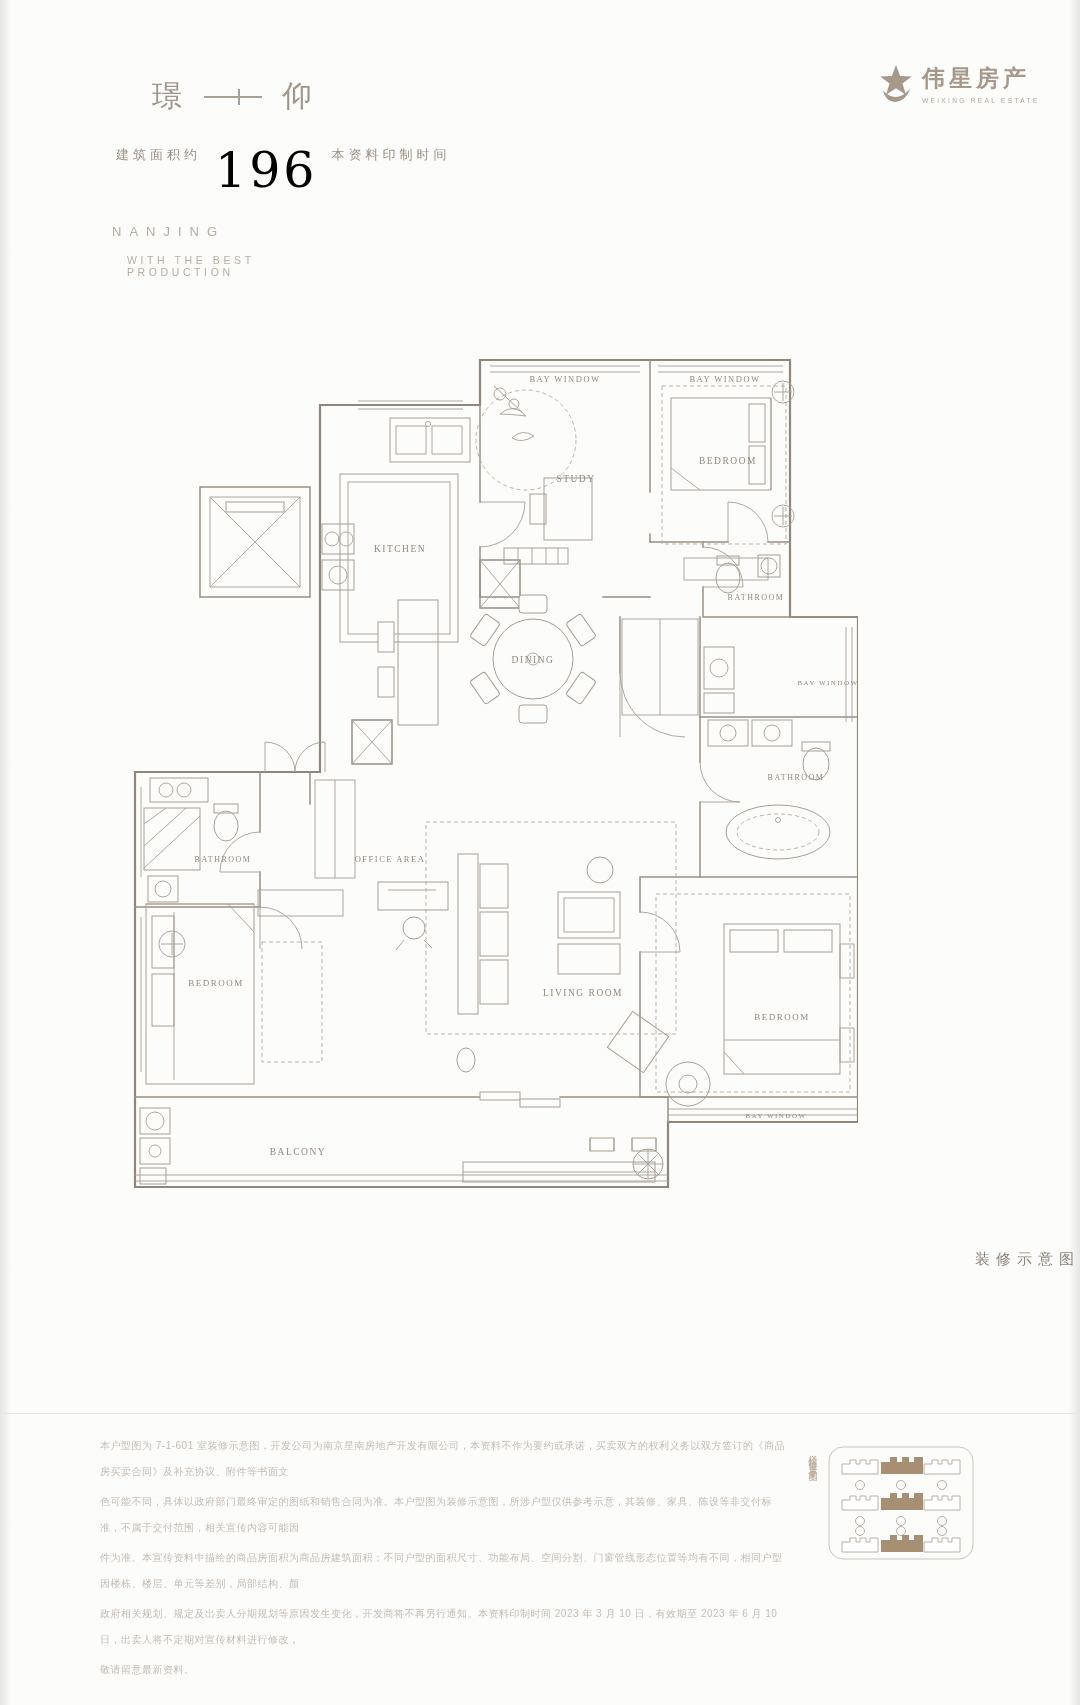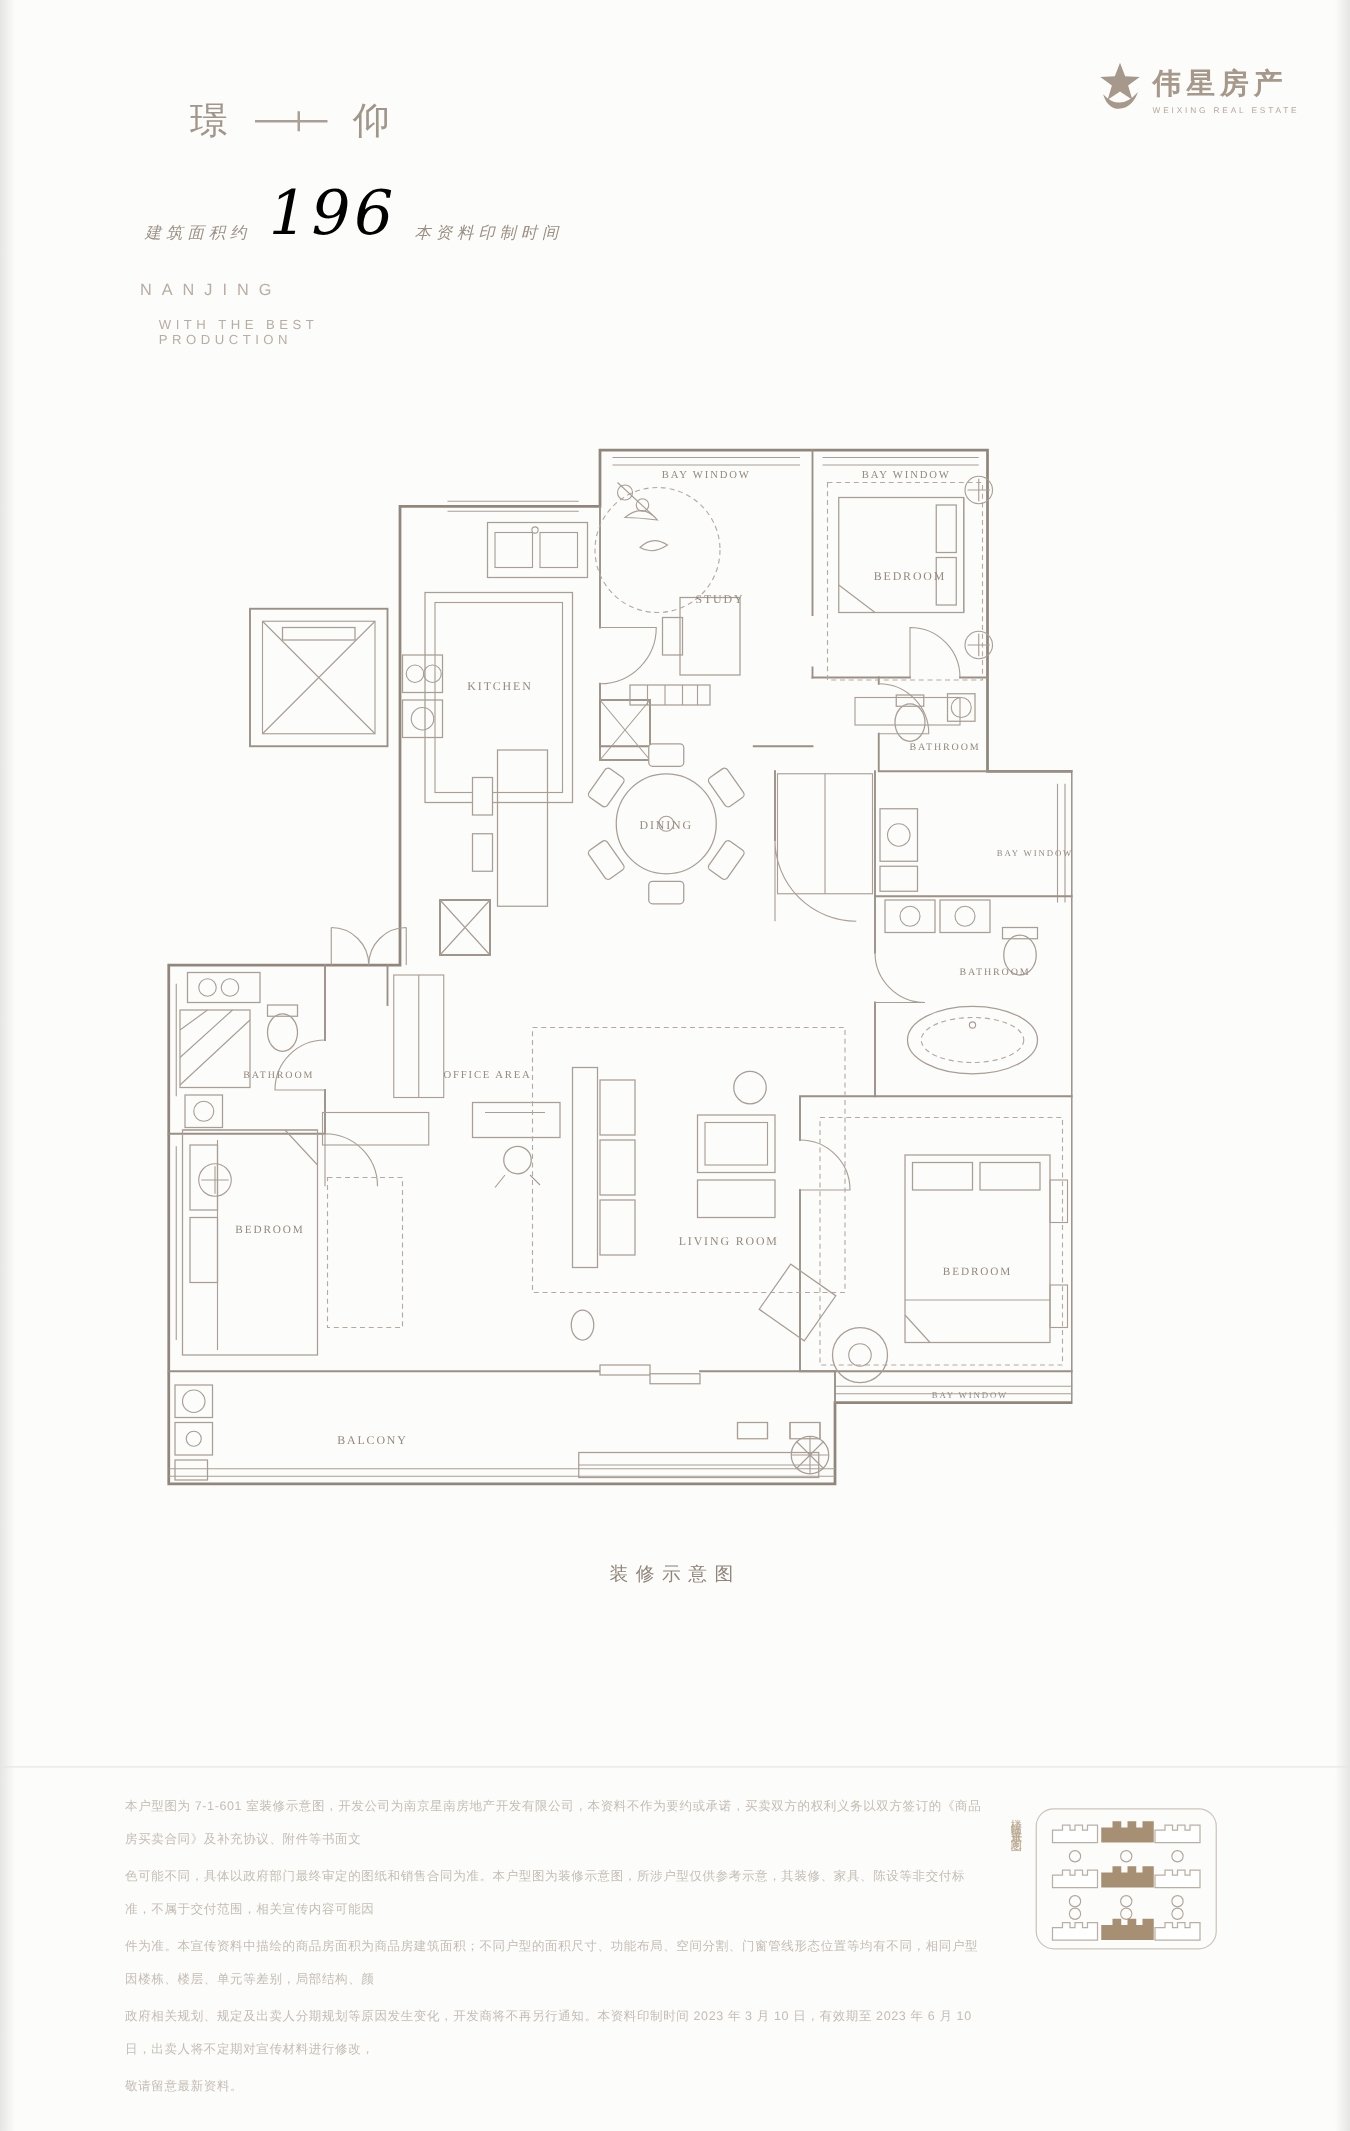--- a/index.html
+++ b/index.html
@@ -7,43 +7,43 @@
         font-family:"Liberation Sans",sans-serif;}
   .edge{position:absolute;top:0;bottom:0;width:12px;pointer-events:none;}
   .edge.l{left:0;background:linear-gradient(to right,rgba(110,110,108,.16),rgba(110,110,108,0));}
   .edge.r{right:0;background:linear-gradient(to left,rgba(110,110,108,.16),rgba(110,110,108,0));}
 
   
   .title-row{position:absolute;left:152px;top:76px;display:flex;align-items:center;gap:20px;color:#a1968a;}
   .title-char{font-family:"DejaVu Serif",serif;font-size:30px;letter-spacing:2px;}
   .plusline{position:relative;width:58px;height:2px;background:#aaa095;}
   .plusline::after{content:"";position:absolute;left:58%;top:-7px;width:2px;height:16px;background:#aaa095;}
-  .area-row{position:absolute;left:116px;top:146px;display:flex;align-items:flex-end;gap:14px;color:#9b9083;font-style:italic;}
+  .area-row{position:absolute;left:116px;top:146px;display:flex;align-items:flex-start;gap:14px;color:#9b9083;}
   .area-label,.layout-label{font-size:13px;letter-spacing:4px;}
   .area-value{font-family:"DejaVu Serif",serif;font-size:49px;color:#000000;letter-spacing:3px;line-height:1;}
   .subs{position:absolute;left:112px;top:224px;width:238px;text-align:left;color:#b7aea3;}
   .sub1{font-size:13px;letter-spacing:8px;margin:0 0 8px 0;}
   .sub2{font-size:10.5px;letter-spacing:3.6px;margin:15px;}
 
-  .logo{position:absolute;left:878px;top:48px;display:flex;align-items:center;gap:8px;color:#a6988a;}
+  .logo{position:absolute;left:878px;top:63px;display:flex;align-items:flex-start;gap:8px;color:#a6988a;}
   .logo-text{display:flex;flex-direction:column;}
   .logo-cn{font-size:23px;letter-spacing:4px;font-weight:600;}
   .logo-en{font-size:6.6px;letter-spacing:2.3px;color:#b5a899;margin-top:3px;}
 
   
   .plan{position:absolute;left:128px;top:352px;width:730px;height:848px;}
   .wl{stroke:#90867b;stroke-width:2.2;fill:none;stroke-linecap:square;}
   .w2{stroke:#9a9085;stroke-width:1.5;fill:none;stroke-linecap:square;}
   .tn{stroke:#a89e93;stroke-width:.9;fill:none;}
   .fn{stroke:#a89e93;stroke-width:1;fill:none;}
   .fw{stroke:#a89e93;stroke-width:1;fill:#fcfcfb;}
   .ds{stroke:#b4aa9f;stroke-width:.9;fill:none;stroke-dasharray:4 3;}
   .room-label{fill:#948a7e;font-family:"Liberation Serif",serif;letter-spacing:1.5px;text-anchor:middle;}
 
-  .caption{position:absolute;left:0;width:100%;top:1250px;text-align:center;
+  .caption{position:absolute;left:0;width:100%;top:1250px;text-align:right;
            font-size:15px;letter-spacing:6px;color:#8f857a;}
 
   
   .divider{position:absolute;left:0;width:100%;height:1px;background:#e8e6e2;top:1413px;}
   .disclaimer{position:absolute;left:95px;top:1428px;width:700px;color:#c4bdb5;
               font-size:10px;line-height:25.5px;letter-spacing:.5px;}
   .disclaimer p{margin:5px;}
   .keyplan{position:absolute;left:806px;top:1444px;display:flex;gap:7px;align-items:flex-start;}
   .keyplan-caption{writing-mode:vertical-rl;font-size:9px;letter-spacing:3px;color:#b9a78f;margin-top:4px;}
   .kp-b{stroke:#b9b0a5;stroke-width:1;fill:#ffffff;}

